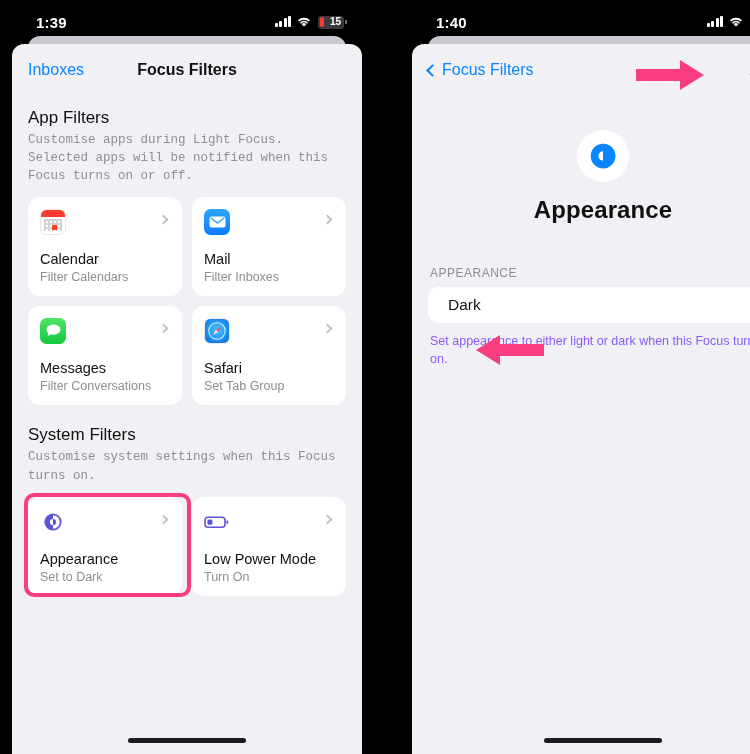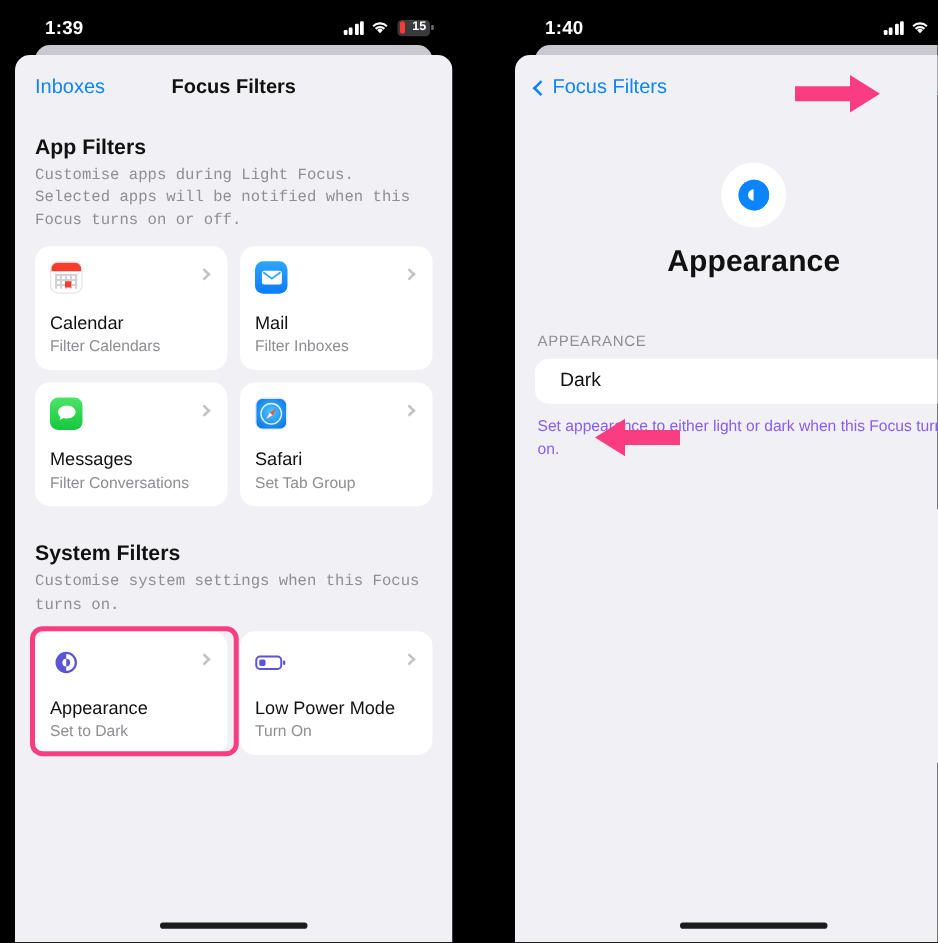--- a/index.html
+++ b/index.html
@@ -15,21 +15,21 @@
   .phone { position: absolute; top: 0; height: 754px; background: #000; overflow: hidden; }
   .phone-left  { left: 12px;   width: 350px; }
   .phone-right { left: 412px; width: 382px; }
 
   .statusbar {
     position: relative; height: 44px; background: #000;
     display: flex; align-items: center; justify-content: space-between;
     padding: 0 18px 0 24px; color: #fff;
   }
   .sb-time { font-size: 15px; font-weight: 700; letter-spacing: .2px; }
-  .sb-right { display: flex; align-items: center; gap: 5px; }
+  .sb-right { display: flex; align-items: flex-start; gap: 5px; }
 
   .sig { display: flex; align-items: flex-end; gap: 1.5px; height: 11px; }
   .sig i { display: block; width: 3px; background: #fff; border-radius: 1px; }
   .sig i:nth-child(1) { height: 4px; }
   .sig i:nth-child(2) { height: 6px; }
   .sig i:nth-child(3) { height: 8.5px; }
   .sig i:nth-child(4) { height: 11px; }
 
   .wifi { position: relative; width: 16px; height: 12px; }
   .wifi svg { display:block; }
@@ -72,21 +72,21 @@
     font-size: 16px; font-weight: 700; color: #111; pointer-events: none;
   }
   .nav-back { display: flex; align-items: center; gap: 4px; color: #0a84ff; font-size: 16px; }
   .nav-back .chev { display:block; width: 9px; height: 9px;
     border-left: 2.4px solid #0a84ff; border-bottom: 2.4px solid #0a84ff;
     transform: rotate(45deg); margin-right: 1px; }
   .nav-add { margin-left: auto; color: #0a84ff; font-size: 16px; }
 
   
   .content { padding: 0 16px; }
-  .sec-title { font-size: 17px; font-weight: 700; color: #111; margin-top: 12px; }
+  .sec-title { font-size: 17px; font-weight: 400; color: #111; margin-top: 12px; }
   .sec-sub { font-size: 12.5px; color: #8e8e93; line-height: 1.45; margin-top: 3px; font-family: Liberation Mono, monospace; }
 
   .grid { display: grid; grid-template-columns: 1fr 1fr; gap: 10px; margin-top: 12px; }
   .card {
     background: #fff; border-radius: 12px; padding: 12px 12px 12px 12px;
     position: relative; min-height: 96px;
   }
   .card-top { display: flex; align-items: flex-start; justify-content: space-between; }
   .card-chev {
     width: 7px; height: 7px; border-top: 2px solid #c2c2c7; border-right: 2px solid #c2c2c7;
@@ -243,21 +243,21 @@
                   </svg>
               </div>
               <div class="card-chev"></div>
             </div>
             <div class="card-name">Safari</div>
             <div class="card-desc">Set Tab Group</div>
           </div>
 
         </div>
 
-        <div class="sec-title" style="margin-top:28px">System Filters</div>
+        <div class="sec-title" style="margin-top:20px">System Filters</div>
         <div class="sec-sub">Customise system settings when this Focus turns on.</div>
 
         <div class="grid" style="position:relative">
 
           <div class="card">
             <div class="card-top">
               <div class="sysicon">
                 <svg width="20" height="20" viewBox="0 0 20 20">
                     <circle cx="10" cy="10" r="8.6" fill="#5b55d6"></circle>
                     <path d="M10 3.2a6.8 6.8 0 0 1 0 13.6z" fill="#ffffff"></path>

